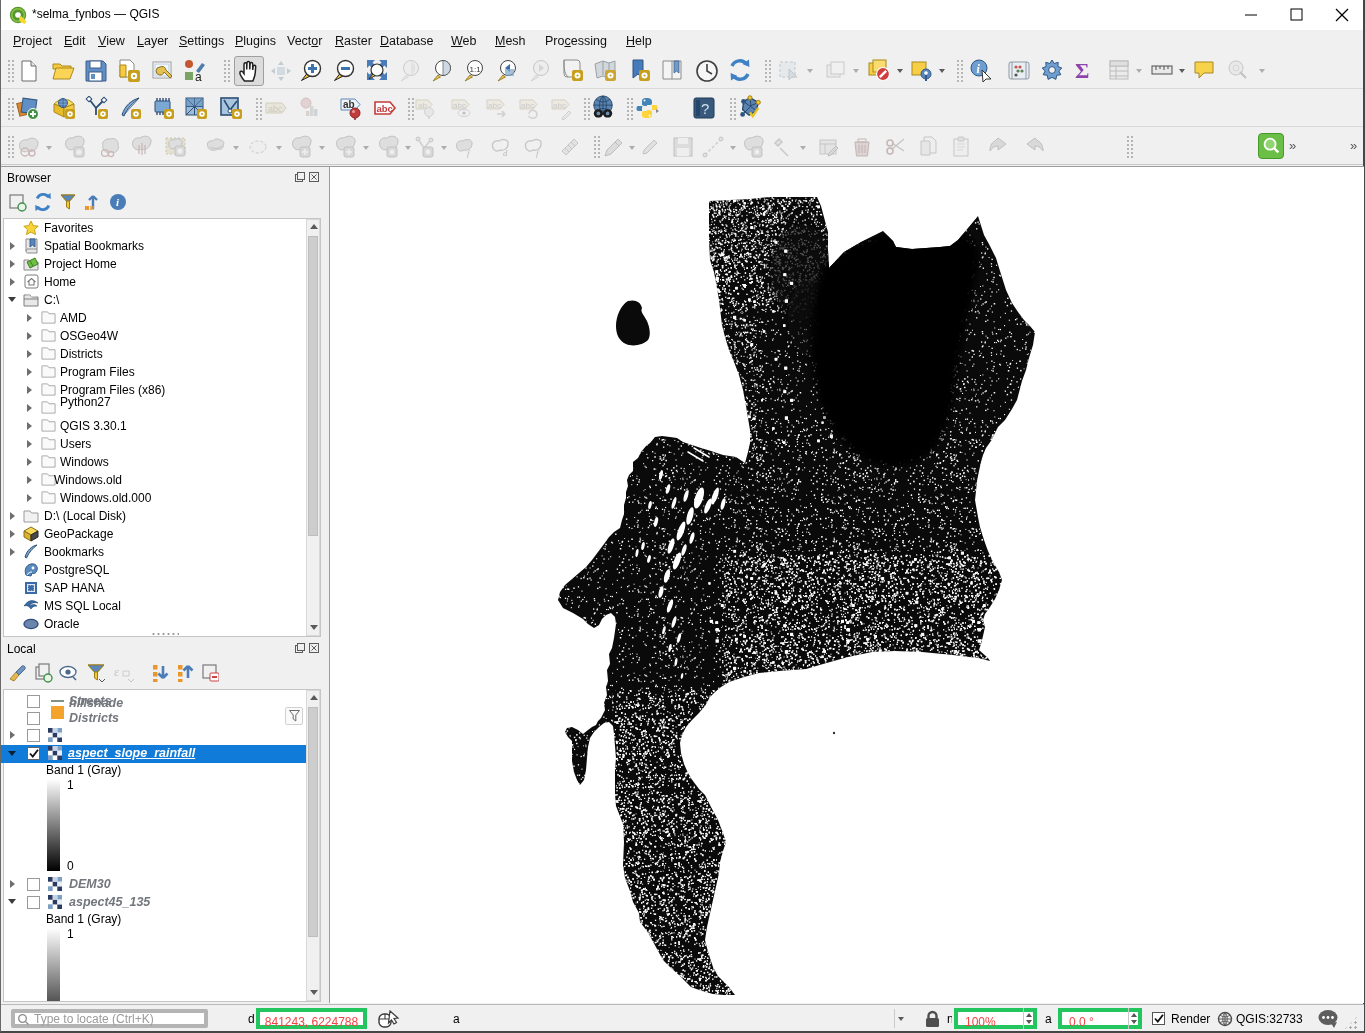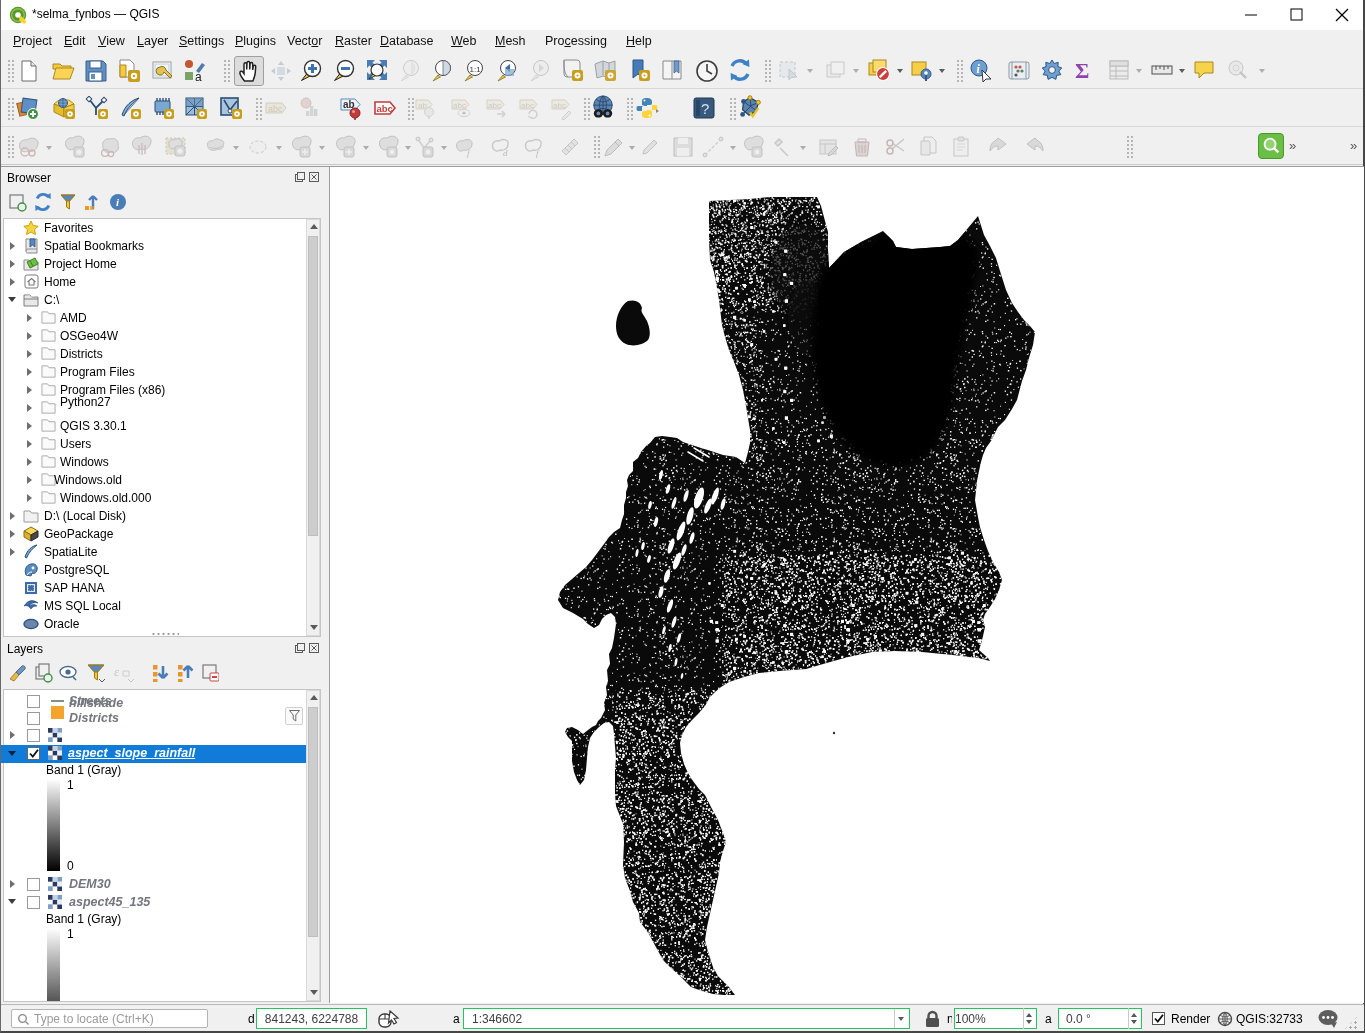--- a/index.html
+++ b/index.html
@@ -31,21 +31,21 @@
 .lname{position:absolute;font-size:12.5px;font-style:italic;font-weight:bold;color:#73777d;white-space:nowrap;}
 .sbar{position:absolute;width:14px;background:#f0f0f0;border:1px solid #d9d9d9;}
 .sthumb{position:absolute;left:1px;width:10px;background:#cdcdcd;border:1px solid #bdbdbd;}
 .sarrow{position:absolute;left:3px;width:0;height:0;}
 .up{border-left:4px solid transparent;border-right:4px solid transparent;border-bottom:5px solid #5a5a5a;}
 .down{border-left:4px solid transparent;border-right:4px solid transparent;border-top:5px solid #5a5a5a;}
 
 #map{position:absolute;left:328px;top:167px;width:1035px;height:836px;background:#fff;border-left:1px solid #9c9c9c;}
 
 #status{position:absolute;left:0;top:1004px;width:1363px;height:27px;background:#f0f0f0;border-top:1px solid #b9b9b9;}
-.sbox{position:absolute;background:#fff;border:1px solid #22c55e;font-size:12px;color:#404040;}
+.sbox{position:absolute;background:#fff;border:4px solid #22c55e;font-size:12px;color:#ef4444;}
 .slabel{position:absolute;font-size:12px;color:#000;}
 </style>
 </head>
 <body>
 <div id="win">
 
   <div id="menubar">
     <div class="mi" style="left:12px"><u>P</u>roject</div>
     <div class="mi" style="left:63px"><u>E</u>dit</div>
     <div class="mi" style="left:97px"><u>V</u>iew</div>
@@ -693,21 +693,21 @@
       <svg class="abs" style="left:22px;top:360px" width="16" height="16" viewBox="0 0 16 16">
           <path d="M1 5l7-4 7 4-7 4z" fill="#f7d756" stroke="#8a6d1d"></path>
           <path d="M1 5l7 4v6L1 11z" fill="#d9b22a" stroke="#8a6d1d"></path>
           <path d="M15 5l-7 4v6l7-4z" fill="#46484a" stroke="#26282a"></path>
         </svg>
       <div class="titem" style="left:43px;top:361px">GeoPackage</div>
       <div class="arrow-r" style="left:9px;top:382px"></div>
       <svg class="abs" style="left:22px;top:378px" width="16" height="16" viewBox="0 0 16 16">
           <path d="M14 1C9 2 4 6 2 13l1.5 1C6 8 10 4 14 1z" fill="#7ba7d4" stroke="#2c4e74"></path>
         </svg>
-      <div class="titem" style="left:43px;top:379px">SpatiaLite</div>
+      <div class="titem" style="left:43px;top:379px">Bookmarks</div>
       <svg class="abs" style="left:22px;top:396px" width="16" height="16" viewBox="0 0 16 16">
           <path d="M3 13C1 8 3 3 8 2c5-1 7 3 6 6-1 4-4 4-5 3l-1 3z" fill="#5a8bbf" stroke="#2d5785"></path>
           <circle cx="10" cy="6" r="1.4" fill="#fff"></circle>
           <path d="M4 13c1-2 3-3 5-3" stroke="#fff" fill="none"></path>
         </svg>
       <div class="titem" style="left:43px;top:397px">PostgreSQL</div>
       <svg class="abs" style="left:22px;top:414px" width="16" height="16" viewBox="0 0 16 16">
           <rect x="2" y="2" width="12" height="12" fill="#3a6aa8"></rect>
           <rect x="4" y="4" width="8" height="8" fill="#fff" opacity=".85"></rect>
           <rect x="5.5" y="5.5" width="5" height="5" fill="#3a6aa8" stroke-dasharray="1.5 1" stroke="#3a6aa8"></rect>
@@ -724,21 +724,21 @@
     </div>
 
     <div class="sbar" style="left:305px;top:53px;height:417px">
       <div class="sarrow up" style="top:4px"></div>
       <div class="sthumb" style="top:16px;height:300px"></div>
       <div class="sarrow down" style="top:405px"></div>
     </div>
 
     <div class="abs" style="left:150px;top:466px;width:28px;height:4px;background-image:radial-gradient(circle,#9a9a9a 1px,transparent 1.2px);background-size:5px 4px;"></div>
 
-    <div class="docktitle" style="left:6px;top:476px">Layers</div>
+    <div class="docktitle" style="left:6px;top:476px">Local</div>
     <svg class="abs" style="left:293px;top:477px" width="26" height="11" viewBox="0 0 26 11">
         <rect x="1.5" y="2.5" width="7" height="7" fill="none" stroke="#5a5a5a"></rect>
         <rect x="3.5" y="0.5" width="7" height="7" fill="#f0f0f0" stroke="#5a5a5a"></rect>
         <rect x="15.5" y="0.5" width="9" height="9" fill="none" stroke="#5a5a5a"></rect>
         <path d="M17.5 2.5l5 5m0-5l-5 5" stroke="#5a5a5a"></path>
       </svg>
 
     <svg class="abs" style="left:8px;top:497px" width="210" height="20" viewBox="0 0 210 20">
       <g>
           <path d="M1 16l6-7 3 3-5 6z" fill="#e3b94e" stroke="#a8873a"></path>
@@ -1845,29 +1845,28 @@
       </svg>
     <div class="slabel" style="left:33px;top:7px;color:#9b9b9b">Type to locate (Ctrl+K)</div>
     <div class="slabel" style="left:247px;top:7px;width:6px;overflow:hidden">d</div>
     <div class="sbox" style="left:255px;top:3px;width:111px;height:21px;text-align:center;line-height:20px">841243, 6224788</div>
     <svg class="abs" style="left:377px;top:5px" width="22" height="18" viewBox="0 0 22 18">
         <rect x="1" y="4" width="12" height="13" rx="5" fill="#fff" stroke="#3a3a3a" stroke-width="1.4"></rect>
         <path d="M7 4v5M1 9h12" stroke="#3a3a3a" stroke-width="1.1" fill="none"></path>
         <path d="M12 1l8 7-4 .5 2.5 4-2.5 1.5-2.5-4-3 3z" fill="#fff" stroke="#3a3a3a" stroke-width="1.2"></path>
       </svg>
     <div class="slabel" style="left:452px;top:7px;width:7px;overflow:hidden">a</div>
-    <div class="sbox" style="left:462px;top:3px;width:447px;height:21px;padding-left:8px;line-height:20px">1:346602</div>
     <div class="abs" style="left:893px;top:4px;width:1px;height:19px;background:#c9c9c9"></div>
     <div class="dd" style="left:897px;top:12px"></div>
     <svg class="abs" style="left:923px;top:5px" width="17" height="18" viewBox="0 0 17 18">
         <rect x="2" y="8" width="13" height="9" rx="1.5" fill="#4f4f4f"></rect>
         <path d="M4.5 8V6a4 4 0 0 1 8 0v2" fill="none" stroke="#4f4f4f" stroke-width="2.4"></path>
       </svg>
     <div class="slabel" style="left:946px;top:7px;width:5px;overflow:hidden">n</div>
-    <div class="sbox" style="left:953px;top:3px;width:83px;height:21px;line-height:20px">100%</div>
+    <div class="sbox" style="left:953px;top:3px;width:83px;height:21px;padding-left:7px;line-height:20px">100%</div>
     <div class="abs" style="left:1022px;top:3px;width:14px;height:21px;border-left:1px solid #c9c9c9"></div>
     <div class="abs" style="left:1025px;top:8px;width:0;height:0;border-left:3.5px solid transparent;border-right:3.5px solid transparent;border-bottom:4px solid #555"></div>
     <div class="abs" style="left:1025px;top:15px;width:0;height:0;border-left:3.5px solid transparent;border-right:3.5px solid transparent;border-top:4px solid #555"></div>
     <div class="slabel" style="left:1044px;top:7px;width:7px;overflow:hidden">a</div>
     <div class="sbox" style="left:1057px;top:3px;width:84px;height:21px;padding-left:7px;line-height:20px">0.0 °</div>
     <div class="abs" style="left:1127px;top:3px;width:14px;height:21px;border-left:1px solid #c9c9c9"></div>
     <div class="abs" style="left:1130px;top:8px;width:0;height:0;border-left:3.5px solid transparent;border-right:3.5px solid transparent;border-bottom:4px solid #555"></div>
     <div class="abs" style="left:1130px;top:15px;width:0;height:0;border-left:3.5px solid transparent;border-right:3.5px solid transparent;border-top:4px solid #555"></div>
     <div class="abs" style="left:1151px;top:7px;width:13px;height:13px;border:1px solid #555;background:#fff"></div>
     <svg class="abs" style="left:1153px;top:9px" width="10" height="9" viewBox="0 0 10 9">

